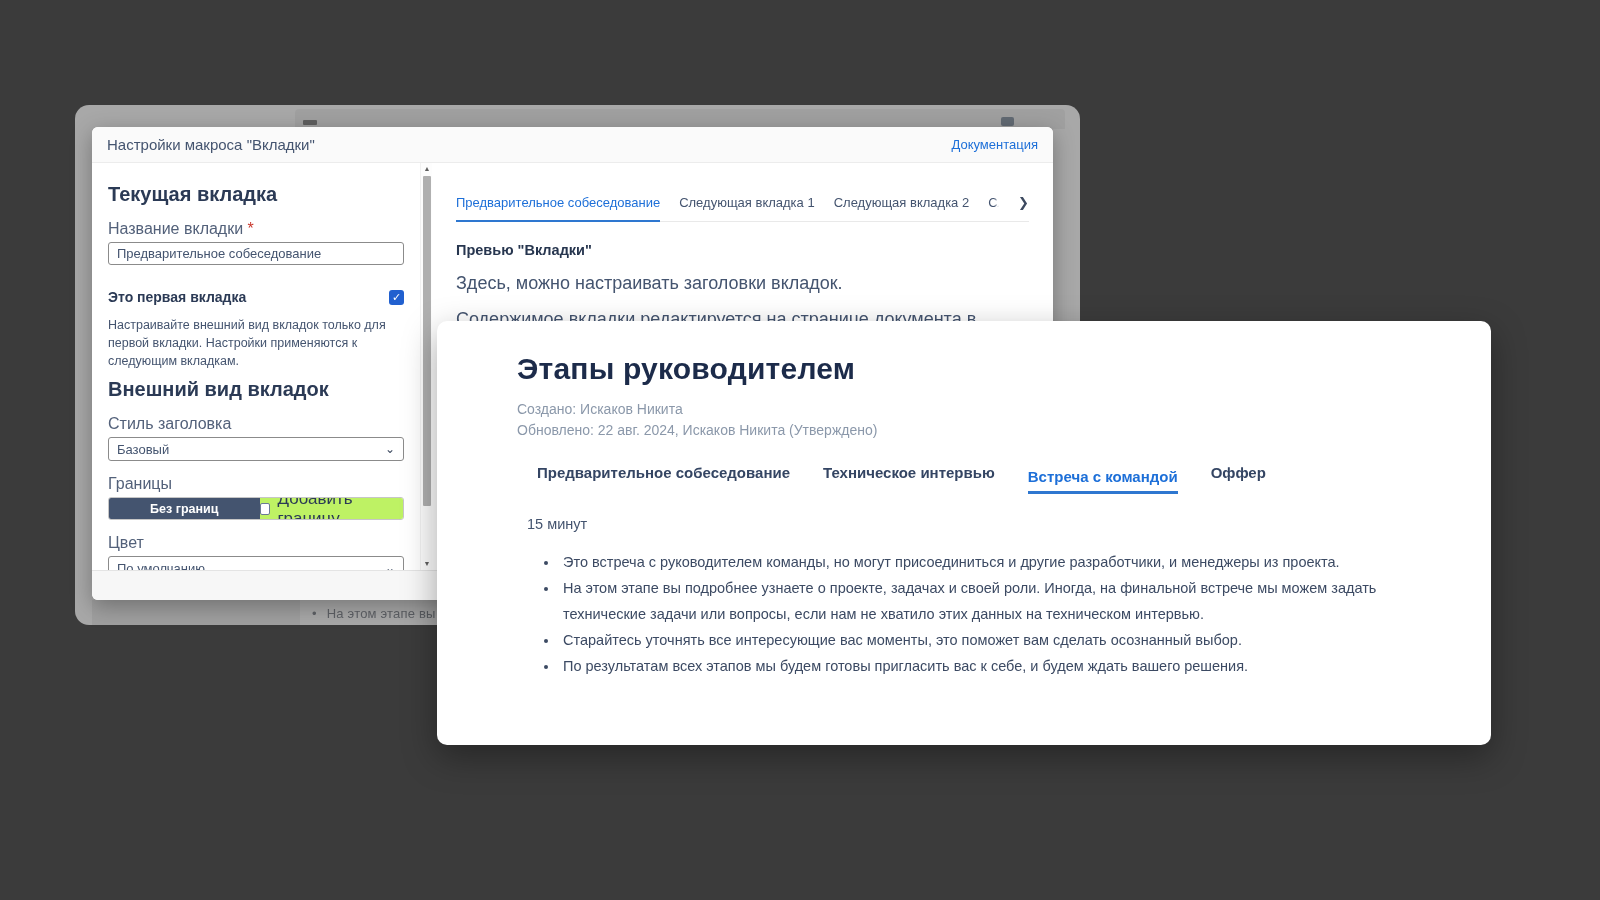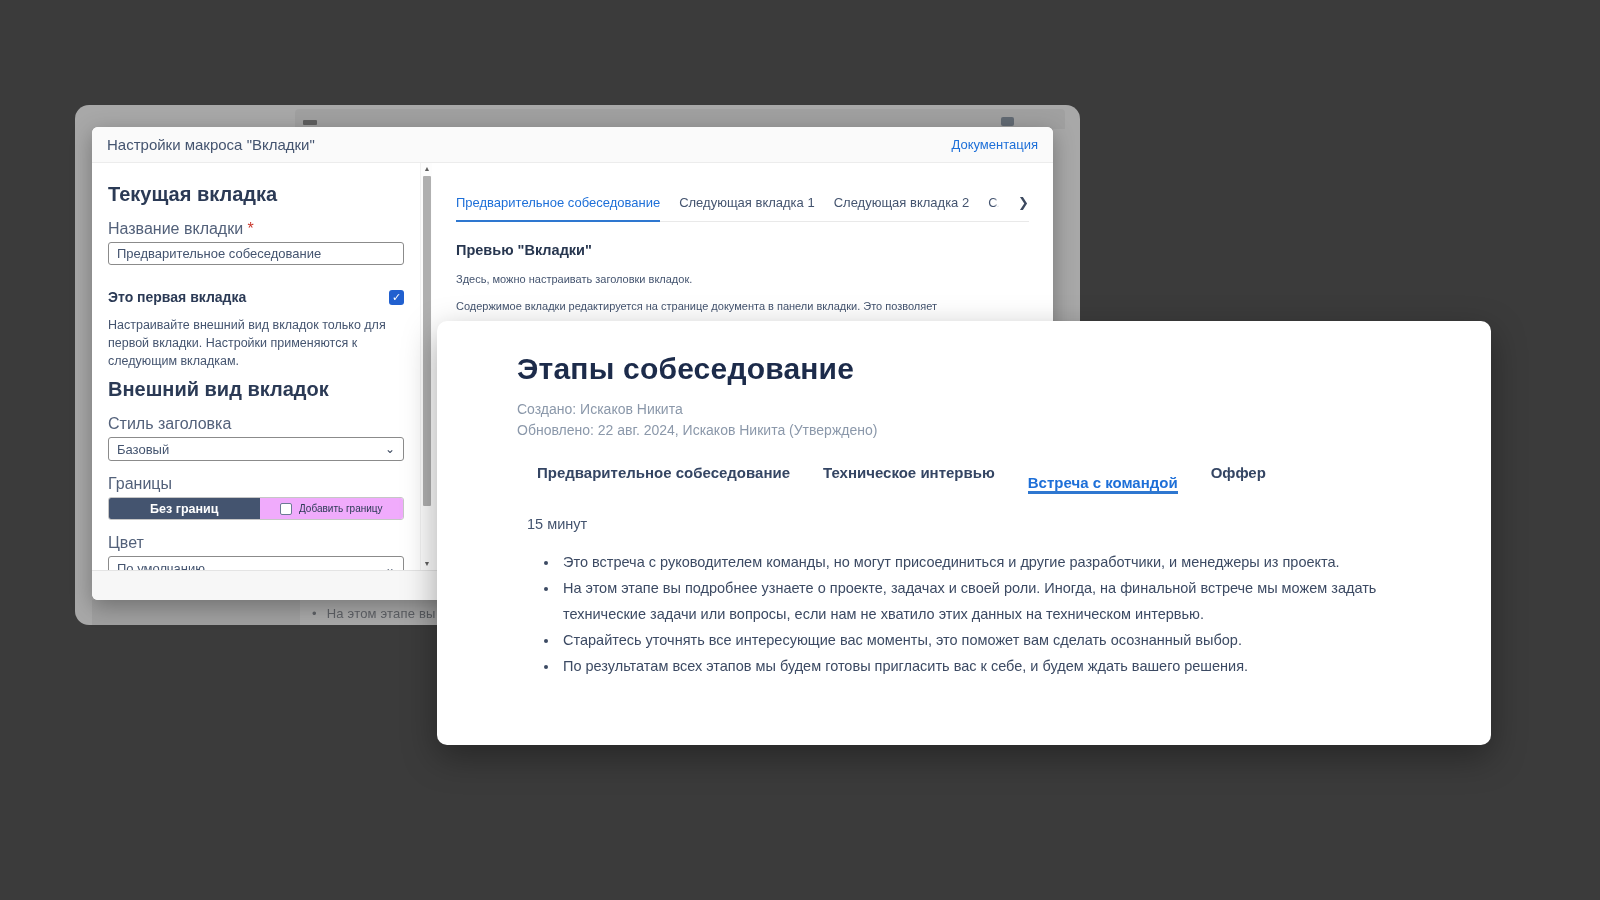--- a/index.html
+++ b/index.html
@@ -88,21 +88,21 @@
   .select-chevron { font-size:12px; color:#3d4a60; line-height:1; }
   .segmented {
     display:flex; width:100%; height:23px; border-radius:3px; overflow:hidden;
     border:1px solid #c6c6c6;
   }
   .seg-left {
     flex:1.05; background:#44546f; color:#fff; font-size:12.5px; font-weight:700;
     display:flex; align-items:center; justify-content:center; cursor:pointer;
   }
   .seg-right {
-    flex:1; background:#f0abfc; color:#2b3a55; font-size:10px;
+    flex:1; background:#bef264; color:#2b3a55; font-size:17px;
     display:flex; align-items:center; justify-content:center; gap:7px; cursor:pointer;
   }
   .checkbox-empty {
     width:12px; height:12px; border:1.5px solid #6b7a94; border-radius:2px; background:#fff;
   }
 
   
   .scrollbar {
     width:12px; position:relative; background:#fdfdfd;
     border-left:1px solid #f1f1f1;
@@ -128,39 +128,39 @@
   .ptab.active {
     color:#1d6fd8; border-bottom:2px solid #2e77d0; margin-bottom:-1px; padding-bottom:10px;
   }
   .ptab.truncated {
     width:52px; overflow:hidden;
     -webkit-mask-image:linear-gradient(to right,#000 55%,transparent 100%);
             mask-image:linear-gradient(to right,#000 55%,transparent 100%);
   }
   .ptab-overflow { font-size:13px; color:#3d4a60; padding-bottom:11px; cursor:pointer; font-weight:600; }
   .preview-title { margin-top:20px; font-size:14.5px; font-weight:700; color:#27364f; }
-  .preview-p { margin-top:15px; font-size:11px; color:#44546f; }
+  .preview-p { margin-top:15px; font-size:18px; color:#44546f; }
 
   
   .doc-card {
     position:absolute; left:437px; top:321px; width:1054px; height:424px;
     background:#fff; border-radius:10px;
     box-shadow:0 12px 34px rgba(0,0,0,0.35);
     padding:31px 40px 0 80px;
   }
   .doc-title { font-size:30px; font-weight:700; color:#1c2b4a; letter-spacing:.2px; }
   .doc-meta { margin-top:13px; font-size:14px; color:#8b98aa; line-height:1.5; }
   .doc-tabs {
     margin-top:23px; margin-left:20px; display:flex; gap:33px; align-items:flex-end;
   }
   .dtab {
     font-size:15px; font-weight:700; color:#344563; padding-bottom:13px;
     white-space:nowrap; cursor:pointer;
   }
-  .dtab.active { color:#1d6fd8; border-bottom:3px solid #2e77d0; padding-bottom:0; }
+  .dtab.active { color:#1d6fd8; border-bottom:3px solid #2e77d0; padding-bottom:6px; }
   .doc-duration { margin-top:22px; margin-left:10px; font-size:14.5px; color:#44546f; }
   .doc-bullets { margin-top:17px; margin-left:20px; width:890px; padding-left:22px; }
   .doc-bullets li {
     font-size:14.5px; color:#3c4a63; line-height:26px; padding-left:4px;
   }
 </style>
 </head>
 <body>
 
 <div class="bg-window">
@@ -235,21 +235,21 @@
       <div class="preview-title">Превью "Вкладки"</div>
       <div class="preview-p">Здесь, можно настраивать заголовки вкладок.</div>
       <div class="preview-p">Содержимое вкладки редактируется на странице документа в панели вкладки. Это позволяет</div>
     </div>
   </div>
 
   <div class="modal-footer"></div>
 </div>
 
 <div class="doc-card">
-  <div class="doc-title">Этапы собеседование</div>
+  <div class="doc-title">Этапы руководителем</div>
   <div class="doc-meta">
     <div>Создано: Искаков Никита</div>
     <div>Обновлено: 22 авг. 2024, Искаков Никита  (Утверждено)</div>
   </div>
   <div class="doc-tabs">
     <div class="dtab">Предварительное собеседование</div>
     <div class="dtab">Техническое интервью</div>
     <div class="dtab active">Встреча с командой</div>
     <div class="dtab">Оффер</div>
   </div>

